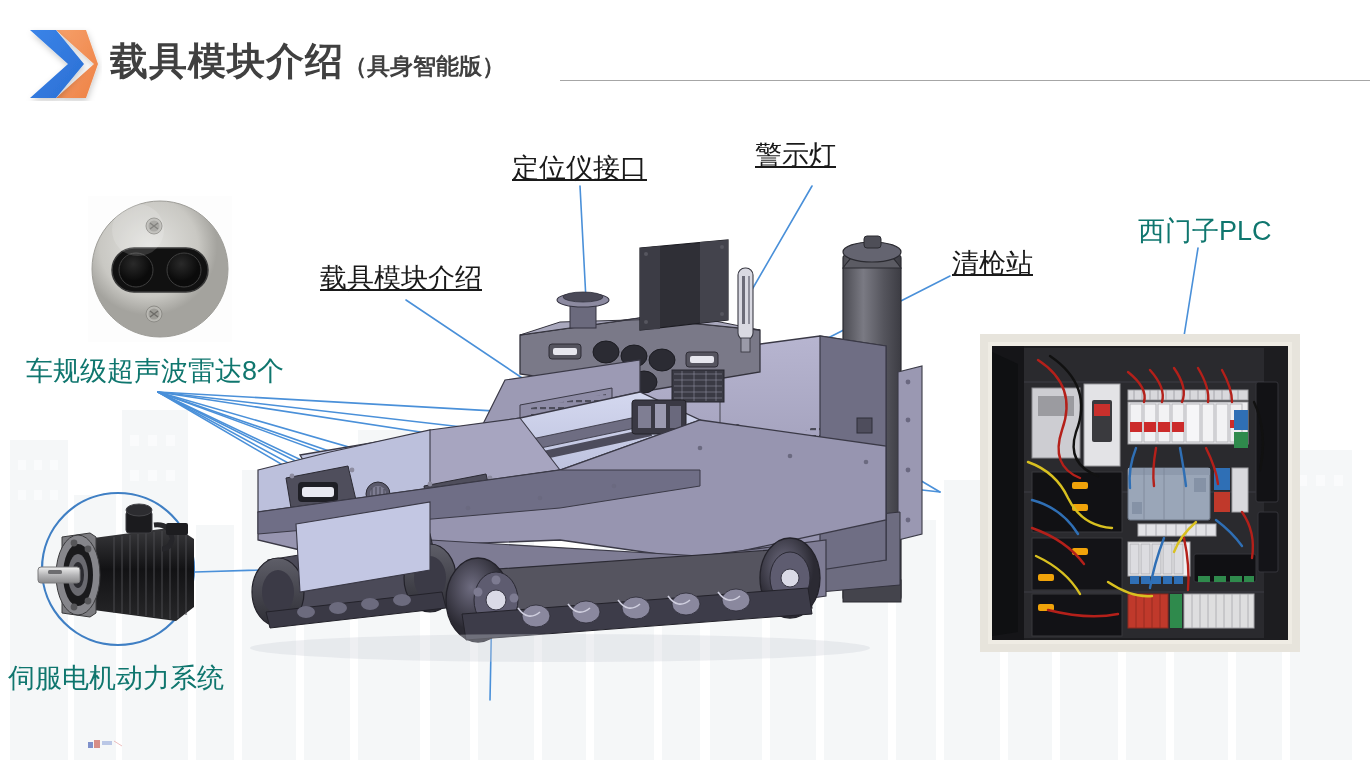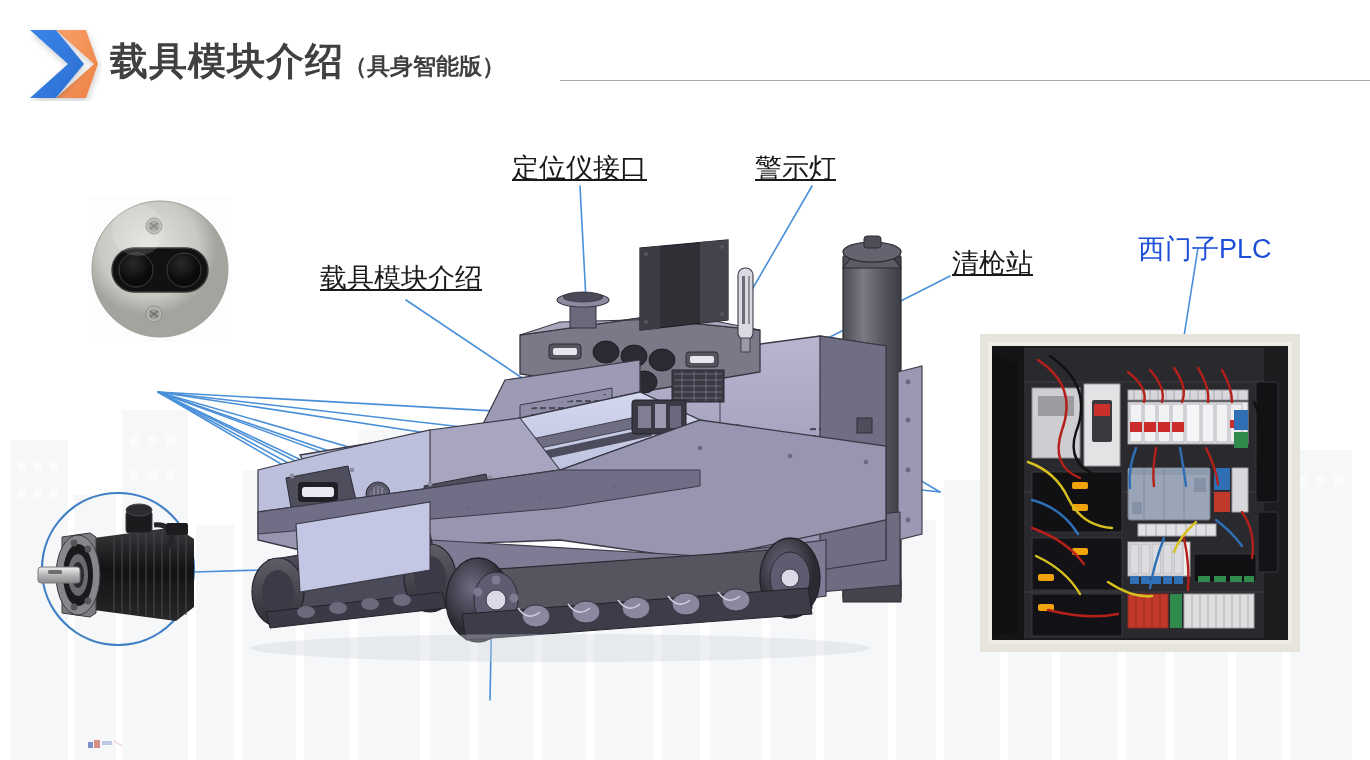--- a/index.html
+++ b/index.html
@@ -16,21 +16,21 @@
 
   
   .hdr-logo{position:absolute;left:24px;top:27px;width:78px;height:74px;}
   .hdr-title{position:absolute;left:110px;top:36px;color:#404040;font-size:38px;font-weight:bold;letter-spacing:1px;white-space:nowrap;}
   .hdr-sub{font-size:23px;font-weight:bold;letter-spacing:0;}
   .hdr-rule{position:absolute;left:560px;top:80px;width:810px;height:1px;background:#a6a6a6;}
 
   
   .lbl{position:absolute;white-space:nowrap;font-size:27px;line-height:1;}
   .lbl.dark{color:#1a1a1a;text-decoration:underline;}
-  .lbl.orange{color:#1d4ed8;margin-top:18px;}
+  .lbl.orange{color:#0f766e;}
 
   
   .artsvg{position:absolute;left:0;top:0;width:1370px;height:760px;pointer-events:none;}
 
   
   .photo{position:absolute;overflow:hidden;}
   #ultrasonic-photo{left:88px;top:196px;width:144px;height:146px;}
   #motor-photo{left:18px;top:487px;width:205px;height:165px;}
   #plc-photo{left:980px;top:334px;width:320px;height:318px;border:8px solid #e7e4dc;box-sizing:border-box;background:#efece4;}
   .bmark{position:absolute;left:88px;top:738px;width:46px;height:12px;opacity:.55;}
@@ -641,23 +641,25 @@
       <path d="M266 60 q14 30 6 68" stroke="#111"></path>
       <path d="M120 240 q24 16 44 14" stroke="#d8c020"></path>
       <path d="M60 268 q40 10 70 4" stroke="#b4201a"></path>
     </g>
 
     <rect x="2" y="2" width="300" height="298" fill="none" stroke="#efece4" stroke-width="4"></rect>
   </svg>
 
   <div class="lbl dark" style="left:320px;top:265px">载具模块介绍</div>
   <div class="lbl dark" style="left:512px;top:155px">定位仪接口</div>
-  <div class="lbl dark" style="left:755px;top:155px">警示灯</div>
+  <div class="lbl dark" style="left:755px;top:142px">警示灯</div>
   <div class="lbl dark" style="left:952px;top:250px">清枪站</div>
   <div class="lbl orange" style="left:1138px;top:218px">西门子PLC</div>
+  <div class="lbl orange" style="left:26px;top:358px">车规级超声波雷达8个</div>
+  <div class="lbl orange" style="left:8px;top:665px">伺服电机动力系统</div>
 
   <svg class="bmark" viewBox="0 0 46 12">
     <rect x="0" y="4" width="5" height="6" fill="#1f3fa8"></rect>
     <rect x="6" y="2" width="6" height="8" fill="#c0392b"></rect>
     <rect x="14" y="3" width="10" height="4" fill="#8aa0d8"></rect>
     <path d="M26 3 l8 5" stroke="#e08a8a" stroke-width="1" fill="none"></path>
   </svg>
 
 </div>
 

